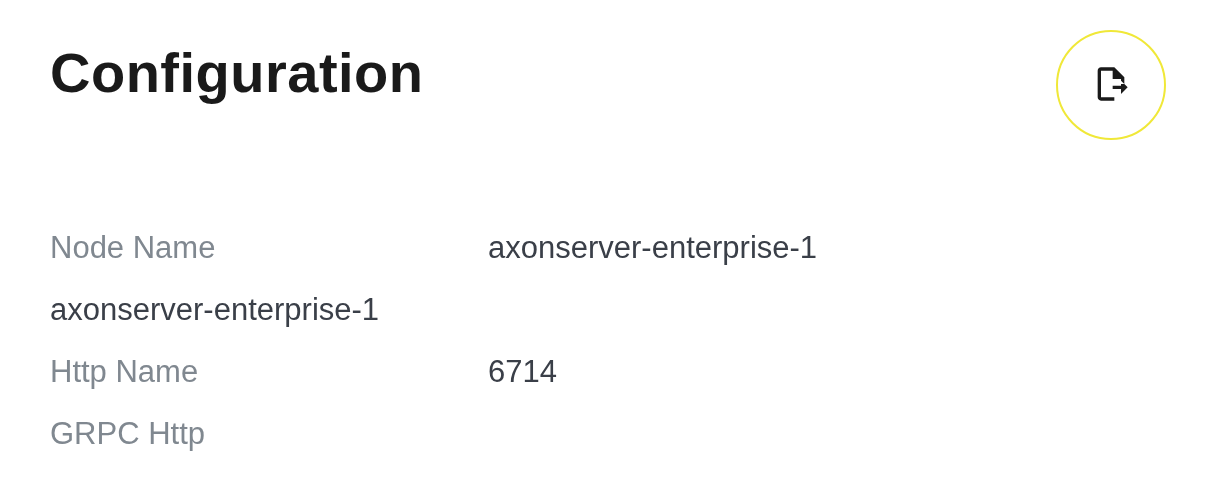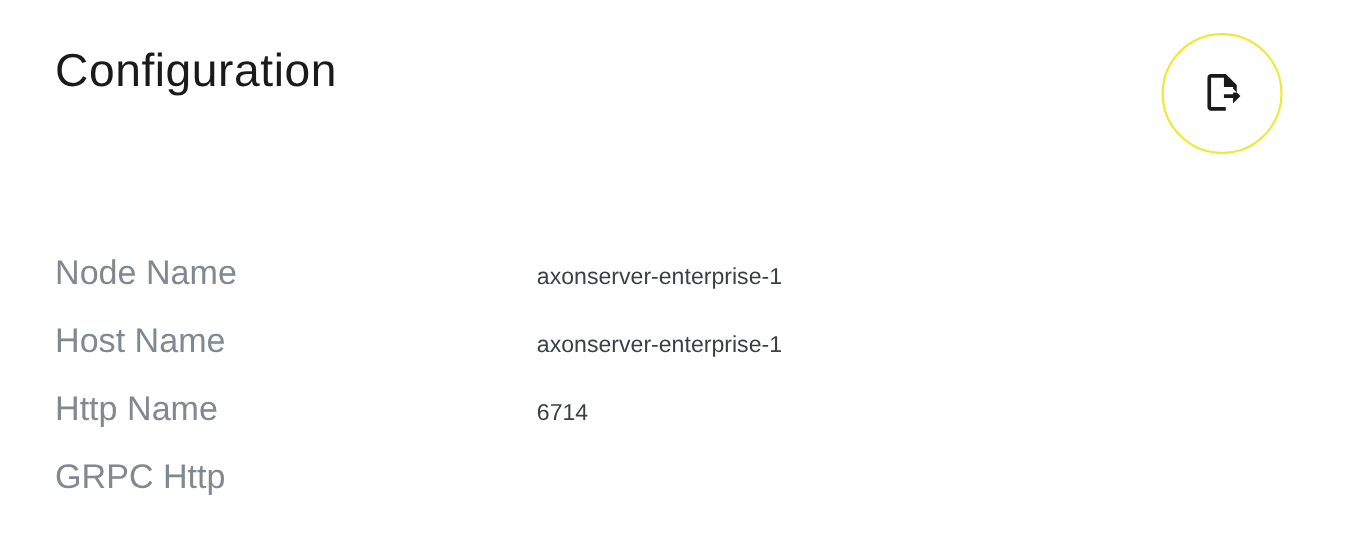--- a/index.html
+++ b/index.html
@@ -14,22 +14,22 @@
       width: 1226px;
       height: 502px;
     }
     .header {
       display: flex;
       justify-content: space-between;
       align-items: flex-start;
       margin-bottom: 90px;
     }
     .title {
-      font-size: 42px;
-      font-weight: 400;
+      font-size: 56px;
+      font-weight: 700;
       color: #1a1a1a;
       letter-spacing: 0.5px;
     }
     .export-button {
       width: 110px;
       height: 110px;
       border: 2px solid #f0e838;
       border-radius: 50%;
       background: #ffffff;
       display: flex;
@@ -53,21 +53,21 @@
       display: flex;
       align-items: baseline;
     }
     .config-label {
       font-size: 31px;
       color: #808890;
       width: 438px;
       font-weight: 400;
     }
     .config-value {
-      font-size: 21px;
+      font-size: 31px;
       color: #3a3f48;
       font-weight: 400;
     }
   </style>
 </head>
 <body>
 
 <div class="header">
   <h1 class="title">Configuration</h1>
   <button class="export-button">
@@ -78,21 +78,20 @@
     </span>
   </button>
 </div>
 
 <div class="config-table">
   <div class="config-row">
     <div class="config-label">Node Name</div>
     <div class="config-value">axonserver-enterprise-1</div>
   </div>
   <div class="config-row">
-    <div class="config-label">Host Name</div>
     <div class="config-value">axonserver-enterprise-1</div>
   </div>
   <div class="config-row">
     <div class="config-label">Http Name</div>
     <div class="config-value">6714</div>
   </div>
   <div class="config-row">
     <div class="config-label">GRPC Http</div>
   </div>
 </div>

